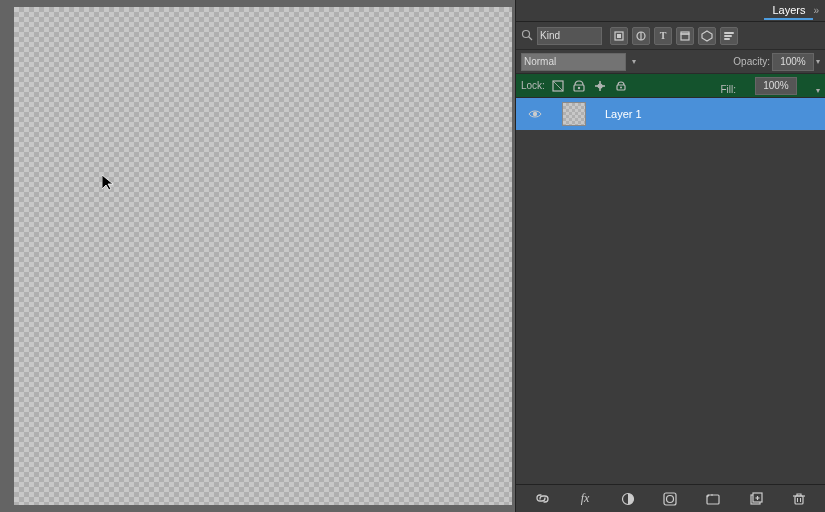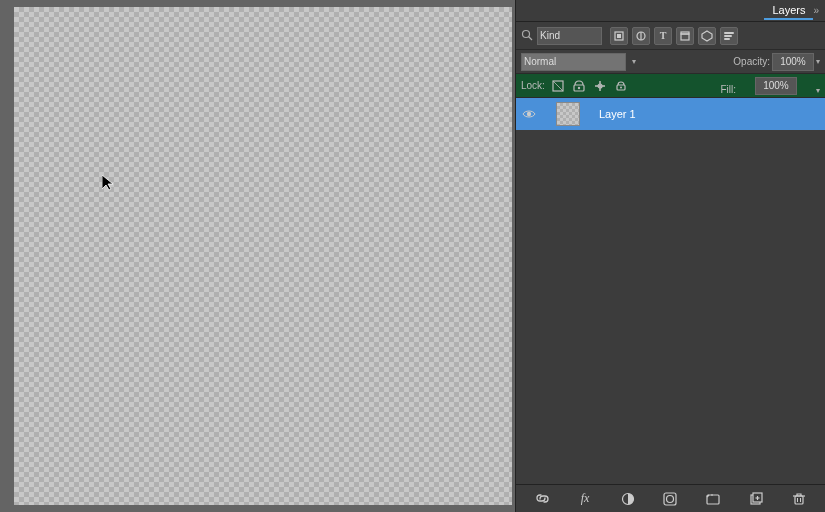--- a/index.html
+++ b/index.html
@@ -260,21 +260,21 @@
     .layers-list {
       flex: 1;
       overflow-y: auto;
       background: #3c3c3c;
     }
 
     .layer-item {
       height: 32px;
       display: flex;
       align-items: center;
-      padding: 0 5px;
+      padding: 0 11px;
       gap: 19px;
       cursor: pointer;
     }
 
     .layer-item.selected {
       background: #4a90d9;
     }
 
     .layer-visibility {
       width: 16px;

